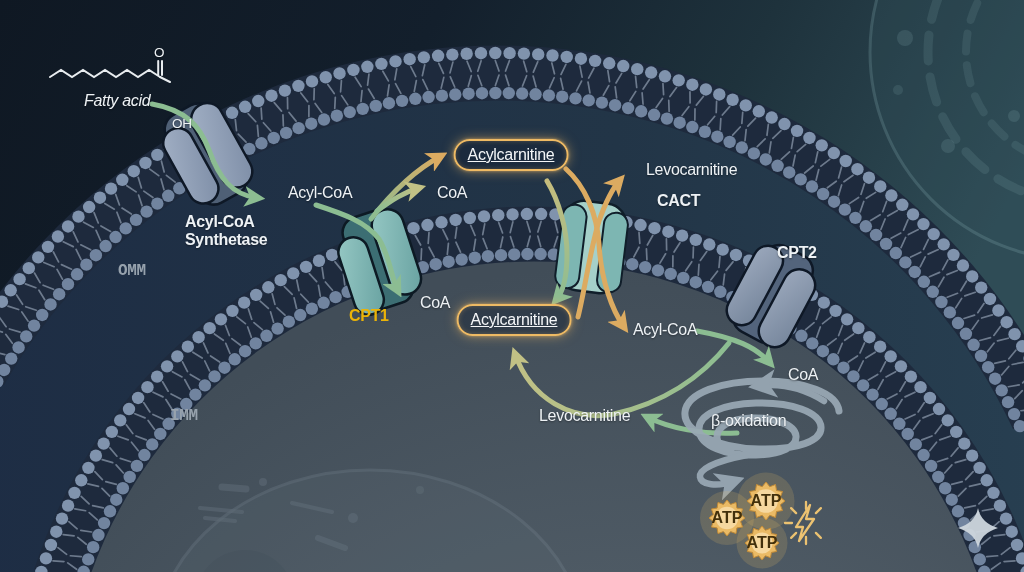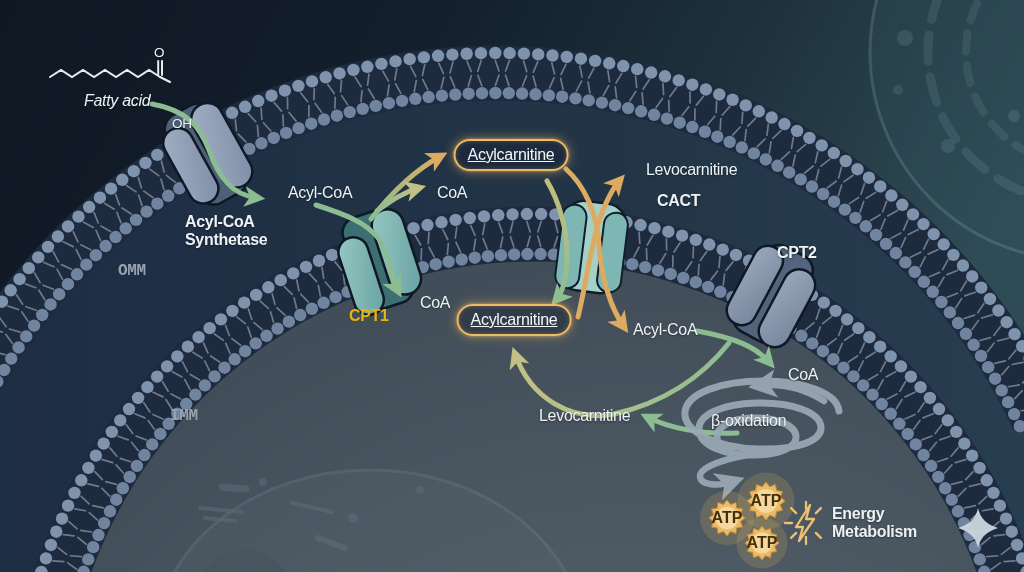--- a/index.html
+++ b/index.html
@@ -962,21 +962,17 @@
 <div class="pill" style="left:514px;top:320px;">Acylcarnitine</div>
 
 <div class="lbl" style="left:646px;top:161px;">Levocarnitine</div>
 <div class="lbl bold" style="left:633px;top:192px;margin-left:24px;">CACT</div>
 <div class="lbl bold" style="left:777px;top:244px;">CPT2</div>
 <div class="lbl" style="left:633px;top:321px;">Acyl-CoA</div>
 <div class="lbl" style="left:788px;top:366px;">CoA</div>
 <div class="lbl" style="left:539px;top:407px;">Levocarnitine</div>
 <div class="lbl" style="left:711px;top:412px;">β-oxidation</div>
 
-<div class="lbl bold" style="left:832px;top:505px;">
-  <div>Energy</div>
-  <div>Metabolism</div>
-</div>
 
 <div class="atp-lbl" style="left:727px;top:518px;">ATP</div>
 <div class="atp-lbl" style="left:766px;top:501px;">ATP</div>
 <div class="atp-lbl" style="left:762px;top:543px;">ATP</div>
 </div>
 
 </body></html>

